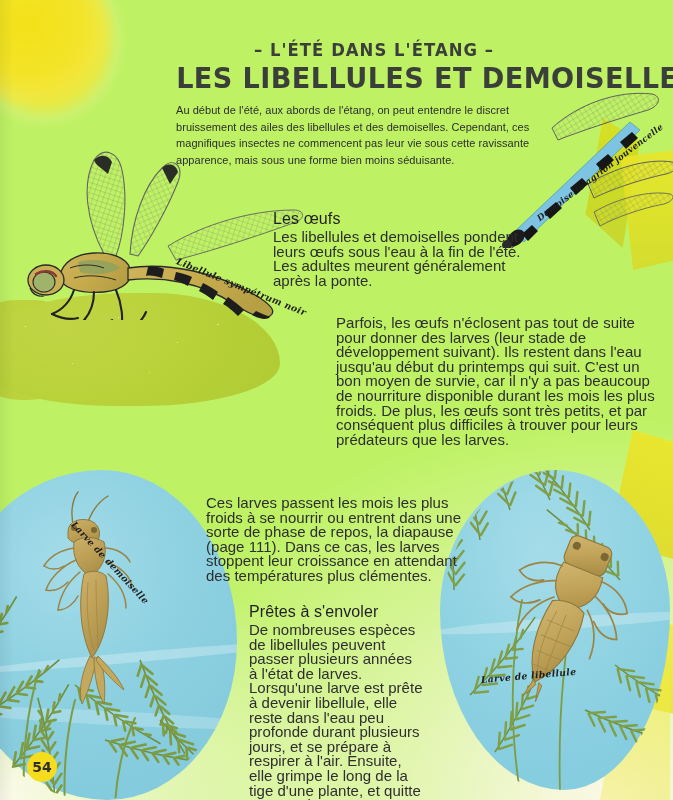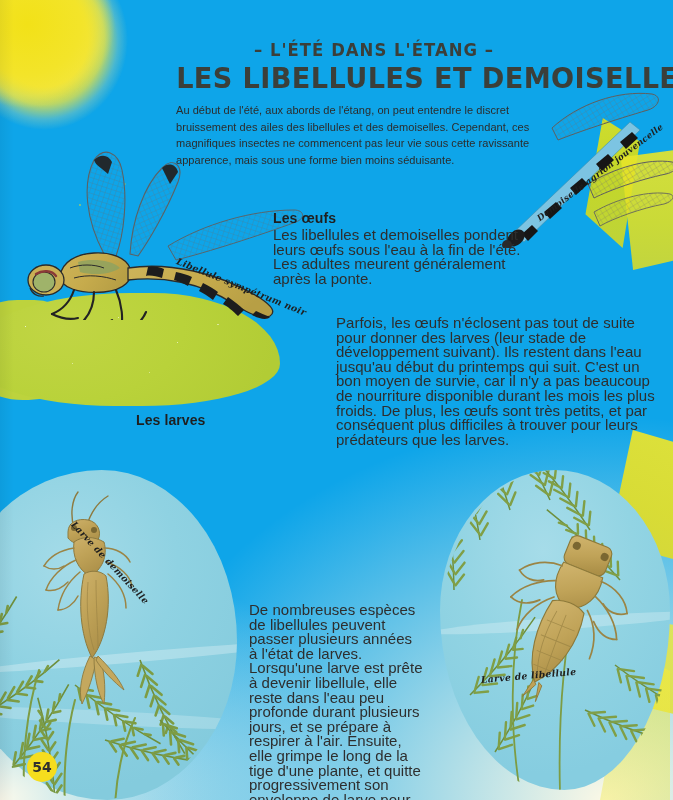--- a/index.html
+++ b/index.html
@@ -11,21 +11,21 @@
     width: 673px; height: 800px;
     position: relative;
     overflow: hidden;
     font-family: "Liberation Sans", sans-serif;
     background: #fdfcf4;
   }
 
   
   #page {
     position: absolute; inset: 0;
-    background: #0ea5e9;
+    background: #bef264;
     overflow: hidden;
     padding-left: 28px;
   }
 
   
   .paper-tint {
     position: absolute; inset: 0;
     background:
       radial-gradient(120% 80% at 90% 100%, #fbf8e6 0%, rgba(253,252,244,0) 60%),
       radial-gradient(100% 60% at 0% 100%, #fcfaec 0%, rgba(253,252,244,0) 55%);
@@ -206,22 +206,22 @@
     position: absolute;
     left: 176px; top: 102px;
     width: 390px;
     font-size: 11px;
     line-height: 16.6px;
     color: #2c2c2c;
     letter-spacing: .05px;
   }
 
   .sec-head {
-    font-weight: 700;
-    font-size: 14px;
+    font-weight: 400;
+    font-size: 16px;
     color: #1f1f1f;
     margin-bottom: 2px;
     letter-spacing: .1px;
   }
   .body-txt {
     font-size: 15px;
     line-height: 14.6px;
     color: #2e2e2e;
     letter-spacing: .02px;
   }
@@ -552,25 +552,28 @@
   <div id="sec-oeufs">
     <div class="sec-head">Les œufs</div>
     <div class="body-txt">Les libellules et demoiselles pondent leurs œufs sous l'eau à la fin de l'été. Les adultes meurent généralement après la ponte.</div>
   </div>
 
   <div id="sec-parfois">
     <div class="body-txt">Parfois, les œufs n'éclosent pas tout de suite pour donner des larves (leur stade de développement suivant). Ils restent dans l'eau jusqu'au début du printemps qui suit. C'est un bon moyen de survie, car il n'y a pas beaucoup de nourriture disponible durant les mois les plus froids. De plus, les œufs sont très petits, et par conséquent plus difficiles à trouver pour leurs prédateurs que les larves.</div>
   </div>
 
   <div id="sec-larves">
-    <div class="sec-head">Les larves</div>
   </div>
 
+  <div id="sec-ceslarves">
+    <div class="body-txt">Ces larves passent les mois les plus froids à se nourrir ou entrent dans une sorte de phase de repos, la diapause (page 111). Dans ce cas, les larves stoppent leur croissance en attendant des températures plus clémentes.</div>
+  </div>
 
   <div id="sec-pretes">
+    <div class="sec-head">Prêtes à s'envoler</div>
     <div class="body-txt">De nombreuses espèces de libellules peuvent passer plusieurs années à l'état de larves. Lorsqu'une larve est prête à devenir libellule, elle reste dans l'eau peu profonde durant plusieurs jours, et se prépare à respirer à l'air. Ensuite, elle grimpe le long de la tige d'une plante, et quitte progressivement son enveloppe de larve pour sortir son nouveau corps de libellule.</div>
   </div>
 
   <div class="label" id="lbl-sympetrum">Libellule sympétrum noir</div>
   <div class="label" id="lbl-agrion">Demoiselle agrion jouvencelle</div>
   <div class="label" id="lbl-larve-dem">Larve de demoiselle</div>
   <div class="label" id="lbl-larve-lib">Larve de libellule</div>
 
   <div class="folio">54</div>
 

